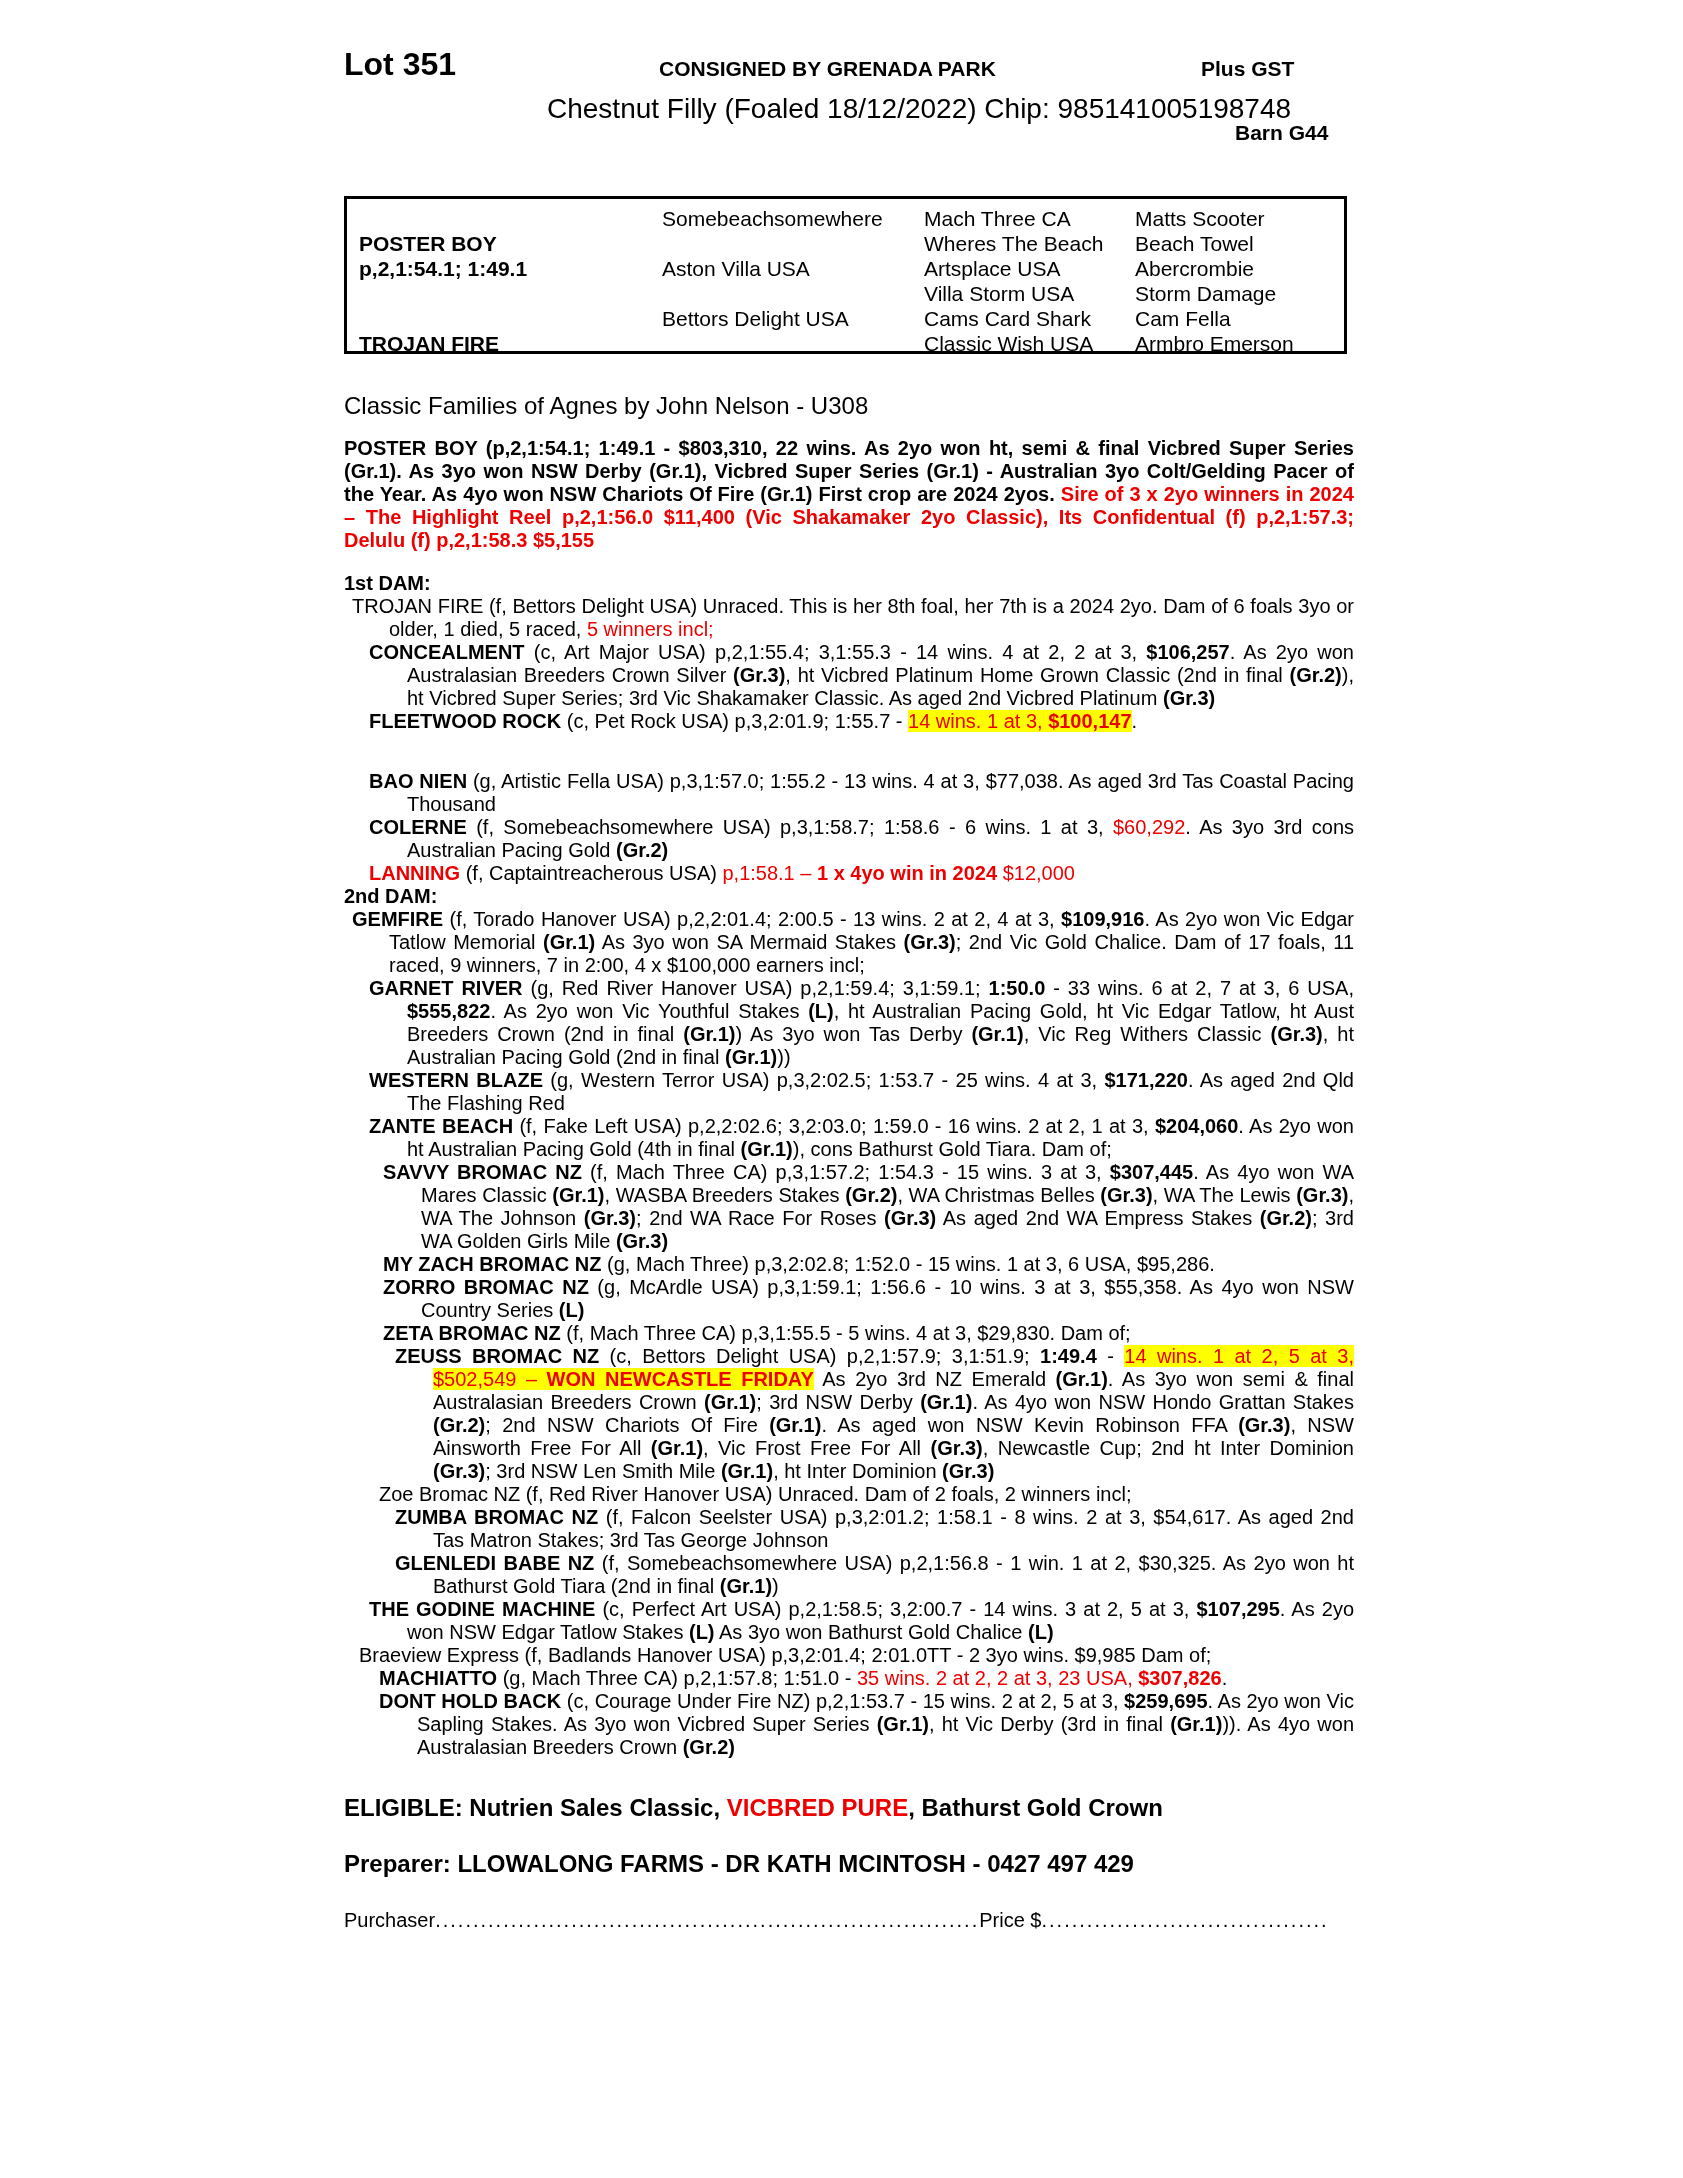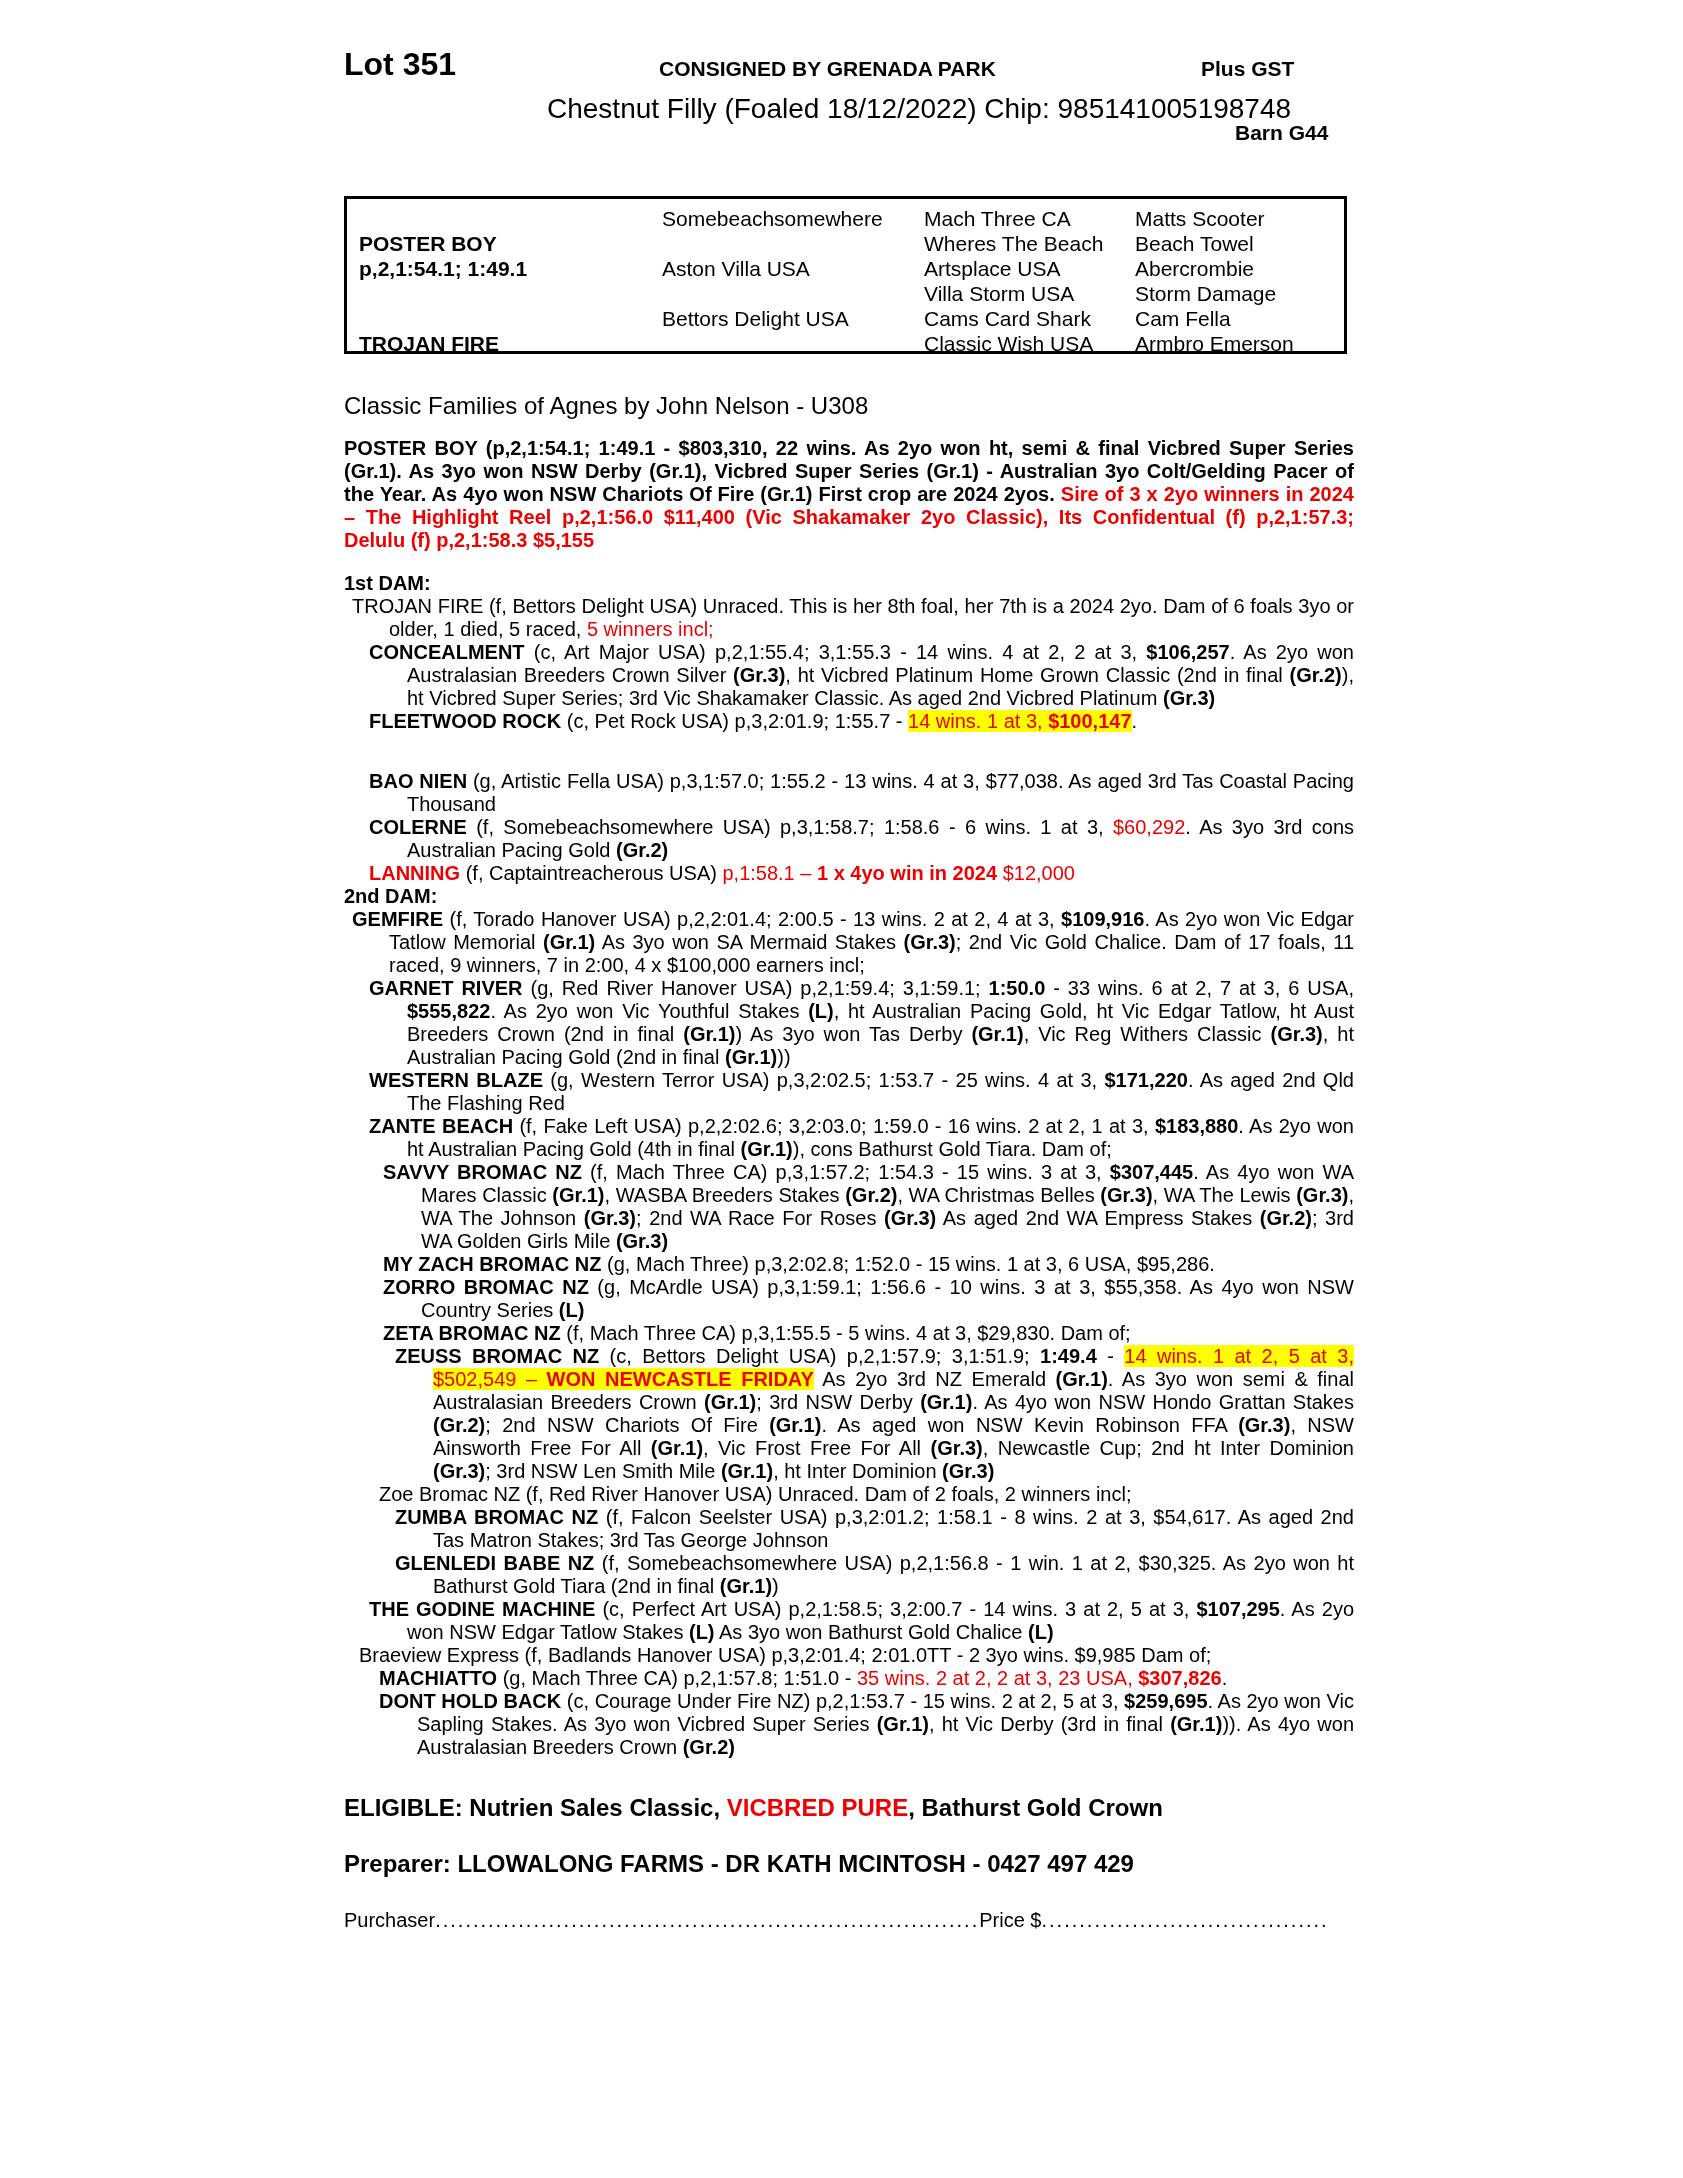--- a/index.html
+++ b/index.html
@@ -92,21 +92,21 @@
       <p class="para" style="padding-left: 45px; text-indent: -37px;"><span>TROJAN FIRE (f, Bettors Delight USA) Unraced. This is her 8th foal, her 7th is a 2024 2yo. Dam of 6 foals 3yo or older, 1 died, 5 raced, </span><span class="r">5 winners incl;</span></p>
       <p class="para" style="padding-left: 63px; text-indent: -38px;"><span class="b">CONCEALMENT</span><span> (c, Art Major USA) p,2,1:55.4; 3,1:55.3 - 14 wins. 4 at 2, 2 at 3, </span><span class="b">$106,257</span><span>. As 2yo won Australasian Breeders Crown Silver </span><span class="b">(Gr.3)</span><span>, ht Vicbred Platinum Home Grown Classic (2nd in final </span><span class="b">(Gr.2)</span><span>), ht Vicbred Super Series; 3rd Vic Shakamaker Classic. As aged 2nd Vicbred Platinum </span><span class="b">(Gr.3)</span></p>
       <p class="para" style="padding-left: 63px; text-indent: -38px;"><span class="b">FLEETWOOD ROCK</span><span> (c, Pet Rock USA) p,3,2:01.9; 1:55.7 - </span><span class="h">14 wins. 1 at 3, </span><span class="b h">$100,147</span><span>.</span></p>
       <p class="para" style="padding-left: 63px; text-indent: -38px; margin-top: 37px;"><span class="b">BAO NIEN</span><span> (g, Artistic Fella USA) p,3,1:57.0; 1:55.2 - 13 wins. 4 at 3, $77,038. As aged 3rd Tas Coastal Pacing Thousand</span></p>
       <p class="para" style="padding-left: 63px; text-indent: -38px;"><span class="b">COLERNE</span><span> (f, Somebeachsomewhere USA) p,3,1:58.7; 1:58.6 - 6 wins. 1 at 3, </span><span class="r">$60,292</span><span>. As 3yo 3rd cons Australian Pacing Gold </span><span class="b">(Gr.2)</span></p>
       <p class="para" style="padding-left: 63px; text-indent: -38px;"><span class="b r">LANNING</span><span> (f, Captaintreacherous USA) </span><span class="r">p,1:58.1 – </span><span class="b r">1 x 4yo win in 2024</span><span class="r"> $12,000</span></p>
       <p class="para" style="padding-left: 0px; text-indent: 0px;"><span class="b">2nd DAM:</span></p>
       <p class="para" style="padding-left: 45px; text-indent: -37px;"><span class="b">GEMFIRE</span><span> (f, Torado Hanover USA) p,2,2:01.4; 2:00.5 - 13 wins. 2 at 2, 4 at 3, </span><span class="b">$109,916</span><span>. As 2yo won Vic Edgar Tatlow Memorial </span><span class="b">(Gr.1)</span><span> As 3yo won SA Mermaid Stakes </span><span class="b">(Gr.3)</span><span>; 2nd Vic Gold Chalice. Dam of 17 foals, 11 raced, 9 winners, 7 in 2:00, 4 x $100,000 earners incl;</span></p>
       <p class="para" style="padding-left: 63px; text-indent: -38px;"><span class="b">GARNET RIVER</span><span> (g, Red River Hanover USA) p,2,1:59.4; 3,1:59.1; </span><span class="b">1:50.0</span><span> - 33 wins. 6 at 2, 7 at 3, 6 USA, </span><span class="b">$555,822</span><span>. As 2yo won Vic Youthful Stakes </span><span class="b">(L)</span><span>, ht Australian Pacing Gold, ht Vic Edgar Tatlow, ht Aust Breeders Crown (2nd in final </span><span class="b">(Gr.1)</span><span>) As 3yo won Tas Derby </span><span class="b">(Gr.1)</span><span>, Vic Reg Withers Classic </span><span class="b">(Gr.3)</span><span>, ht Australian Pacing Gold (2nd in final </span><span class="b">(Gr.1)</span><span>))</span></p>
       <p class="para" style="padding-left: 63px; text-indent: -38px;"><span class="b">WESTERN BLAZE</span><span> (g, Western Terror USA) p,3,2:02.5; 1:53.7 - 25 wins. 4 at 3, </span><span class="b">$171,220</span><span>. As aged 2nd Qld The Flashing Red</span></p>
-      <p class="para" style="padding-left: 63px; text-indent: -38px;"><span class="b">ZANTE BEACH</span><span> (f, Fake Left USA) p,2,2:02.6; 3,2:03.0; 1:59.0 - 16 wins. 2 at 2, 1 at 3, </span><span class="b">$183,880</span><span>. As 2yo won ht Australian Pacing Gold (4th in final </span><span class="b">(Gr.1)</span><span>), cons Bathurst Gold Tiara. Dam of;</span></p>
+      <p class="para" style="padding-left: 63px; text-indent: -38px;"><span class="b">ZANTE BEACH</span><span> (f, Fake Left USA) p,2,2:02.6; 3,2:03.0; 1:59.0 - 16 wins. 2 at 2, 1 at 3, </span><span class="b">$204,060</span><span>. As 2yo won ht Australian Pacing Gold (4th in final </span><span class="b">(Gr.1)</span><span>), cons Bathurst Gold Tiara. Dam of;</span></p>
       <p class="para" style="padding-left: 77px; text-indent: -38px;"><span class="b">SAVVY BROMAC NZ</span><span> (f, Mach Three CA) p,3,1:57.2; 1:54.3 - 15 wins. 3 at 3, </span><span class="b">$307,445</span><span>. As 4yo won WA Mares Classic </span><span class="b">(Gr.1)</span><span>, WASBA Breeders Stakes </span><span class="b">(Gr.2)</span><span>, WA Christmas Belles </span><span class="b">(Gr.3)</span><span>, WA The Lewis </span><span class="b">(Gr.3)</span><span>, WA The Johnson </span><span class="b">(Gr.3)</span><span>; 2nd WA Race For Roses </span><span class="b">(Gr.3)</span><span> As aged 2nd WA Empress Stakes </span><span class="b">(Gr.2)</span><span>; 3rd WA Golden Girls Mile </span><span class="b">(Gr.3)</span></p>
       <p class="para" style="padding-left: 77px; text-indent: -38px;"><span class="b">MY ZACH BROMAC NZ</span><span> (g, Mach Three) p,3,2:02.8; 1:52.0 - 15 wins. 1 at 3, 6 USA, $95,286.</span></p>
       <p class="para" style="padding-left: 77px; text-indent: -38px;"><span class="b">ZORRO BROMAC NZ</span><span> (g, McArdle USA) p,3,1:59.1; 1:56.6 - 10 wins. 3 at 3, $55,358. As 4yo won NSW Country Series </span><span class="b">(L)</span></p>
       <p class="para" style="padding-left: 77px; text-indent: -38px;"><span class="b">ZETA BROMAC NZ</span><span> (f, Mach Three CA) p,3,1:55.5 - 5 wins. 4 at 3, $29,830. Dam of;</span></p>
       <p class="para" style="padding-left: 89px; text-indent: -38px;"><span class="b">ZEUSS BROMAC NZ</span><span> (c, Bettors Delight USA) p,2,1:57.9; 3,1:51.9; </span><span class="b">1:49.4</span><span> - </span><span class="h">14 wins. 1 at 2, 5 at 3, $502,549 – </span><span class="b h">WON NEWCASTLE FRIDAY</span><span> As 2yo 3rd NZ Emerald </span><span class="b">(Gr.1)</span><span>. As 3yo won semi &amp; final Australasian Breeders Crown </span><span class="b">(Gr.1)</span><span>; 3rd NSW Derby </span><span class="b">(Gr.1)</span><span>. As 4yo won NSW Hondo Grattan Stakes </span><span class="b">(Gr.2)</span><span>; 2nd NSW Chariots Of Fire </span><span class="b">(Gr.1)</span><span>. As aged won NSW Kevin Robinson FFA </span><span class="b">(Gr.3)</span><span>, NSW Ainsworth Free For All </span><span class="b">(Gr.1)</span><span>, Vic Frost Free For All </span><span class="b">(Gr.3)</span><span>, Newcastle Cup; 2nd ht Inter Dominion </span><span class="b">(Gr.3)</span><span>; 3rd NSW Len Smith Mile </span><span class="b">(Gr.1)</span><span>, ht Inter Dominion </span><span class="b">(Gr.3)</span></p>
       <p class="para" style="padding-left: 73px; text-indent: -38px;"><span>Zoe Bromac NZ (f, Red River Hanover USA) Unraced. Dam of 2 foals, 2 winners incl;</span></p>
       <p class="para" style="padding-left: 89px; text-indent: -38px;"><span class="b">ZUMBA BROMAC NZ</span><span> (f, Falcon Seelster USA) p,3,2:01.2; 1:58.1 - 8 wins. 2 at 3, $54,617. As aged 2nd Tas Matron Stakes; 3rd Tas George Johnson</span></p>
       <p class="para" style="padding-left: 89px; text-indent: -38px;"><span class="b">GLENLEDI BABE NZ</span><span> (f, Somebeachsomewhere USA) p,2,1:56.8 - 1 win. 1 at 2, $30,325. As 2yo won ht Bathurst Gold Tiara (2nd in final </span><span class="b">(Gr.1)</span><span>)</span></p>
       <p class="para" style="padding-left: 63px; text-indent: -38px;"><span class="b">THE GODINE MACHINE</span><span> (c, Perfect Art USA) p,2,1:58.5; 3,2:00.7 - 14 wins. 3 at 2, 5 at 3, </span><span class="b">$107,295</span><span>. As 2yo won NSW Edgar Tatlow Stakes </span><span class="b">(L)</span><span> As 3yo won Bathurst Gold Chalice </span><span class="b">(L)</span></p>
       <p class="para" style="padding-left: 53px; text-indent: -38px;"><span>Braeview Express (f, Badlands Hanover USA) p,3,2:01.4; 2:01.0TT - 2 3yo wins. $9,985 Dam of;</span></p>

